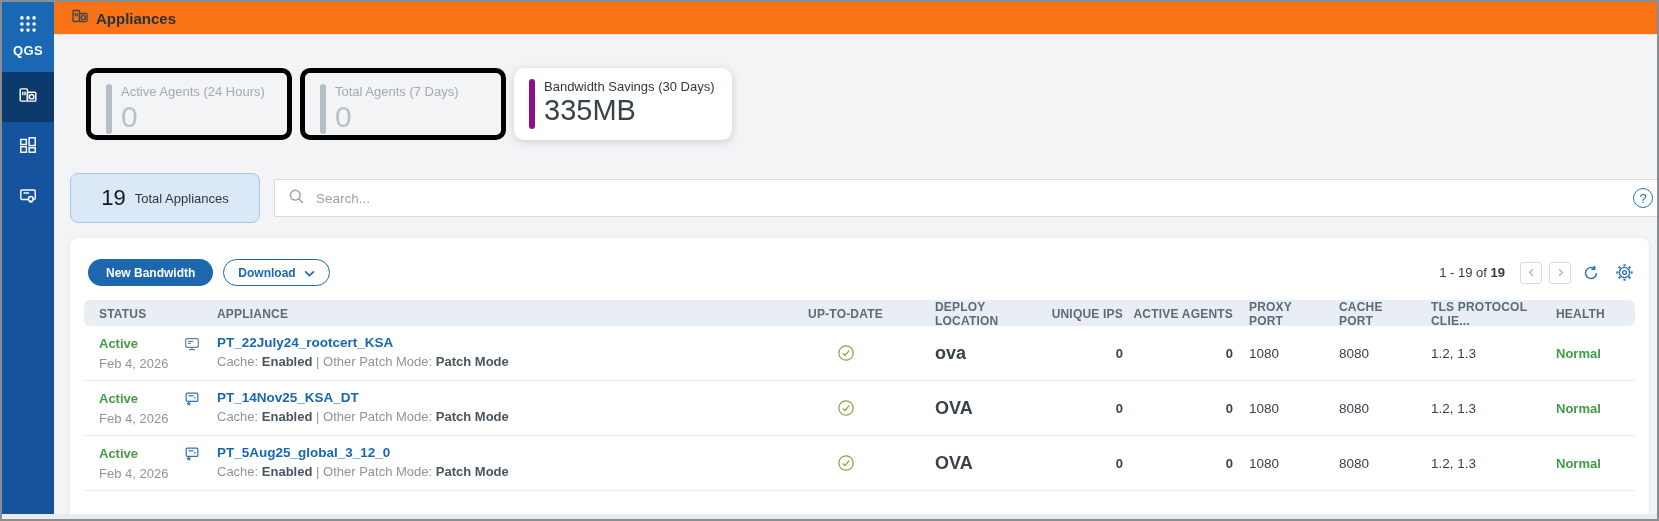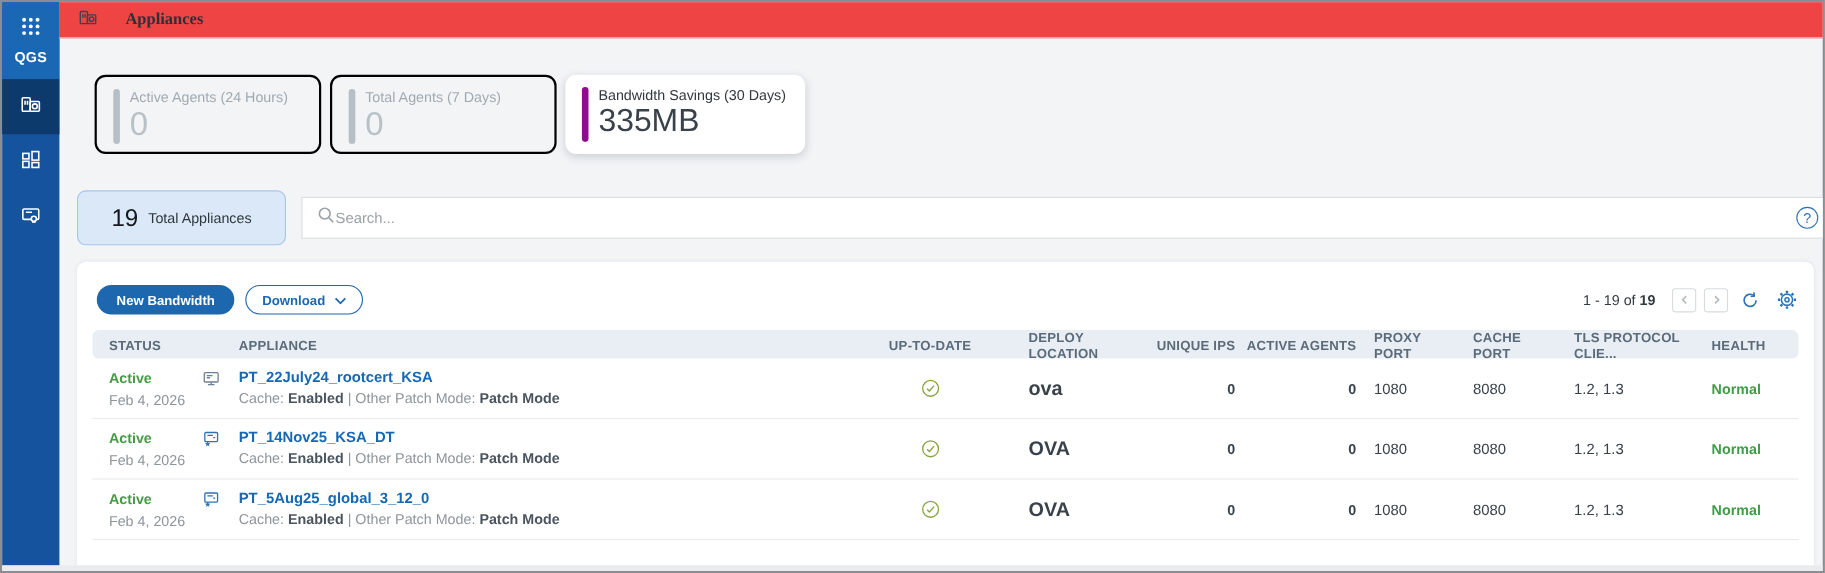--- a/index.html
+++ b/index.html
@@ -25,34 +25,34 @@
     display: flex; flex-direction: column; align-items: center;
     padding-top: 12px; gap: 5px; cursor: pointer;
   }
   .qgs-label { color: #fff; font-weight: bold; font-size: 13px; letter-spacing: .3px; }
   .side-item { height: 50px; display: flex; align-items: center; justify-content: center; cursor: pointer; }
   .side-item.active { background: #0c3a6d; }
 
   
   .main { flex: 1; display: flex; flex-direction: column; min-width: 0; }
   .topbar {
-    height: 33px; flex: none; background: #ef4444; border-bottom: 1px solid #e4e7ea;
-    display: flex; align-items: center; gap: 25px; padding-left: 17px; font-family: Liberation Serif, serif;
+    height: 33px; flex: none; background: #f97316; border-bottom: 1px solid #e4e7ea;
+    display: flex; align-items: center; gap: 7px; padding-left: 17px;
   }
   .page-title { font-size: 15px; font-weight: bold; color: #2a3137; }
 
   .content { flex: 1; display: flex; flex-direction: column; min-height: 0; }
 
   
   .cards { display: flex; gap: 8px; margin: 33px 0 0 32px; flex: none; }
   .card {
     width: 206px; height: 72px; border-radius: 10px; position: relative;
     padding: 11px 0 0 30px; cursor: pointer;
   }
-  .card.inactive { border: 2px solid #000000; }
+  .card.inactive { border: 5px solid #000000; }
   .card.active { background: #fff; width: 218px; box-shadow: 0 2px 8px rgba(40,50,60,.18); }
   .card-accent { position: absolute; left: 15px; top: 11px; width: 6px; height: 50px; border-radius: 3px; }
   .card-label { font-size: 13px; }
   .card.inactive .card-label { color: #a2aab1; }
   .card.active .card-label { color: #31383f; }
   .card-value { font-size: 30px; line-height: 1.1; margin-top: 1px; }
   .card.inactive .card-value { color: #b9c1c8; }
   .card.active .card-value { color: #39424b; font-weight: 500; font-size: 29px; }
 
   
@@ -60,21 +60,21 @@
   .pill {
     width: 190px; height: 50px; flex: none;
     background: #dbe8f8; border: 1px solid #a7c5e9; border-radius: 8px;
     display: flex; align-items: center; justify-content: center; gap: 9px; cursor: pointer;
   }
   .pill-count { font-size: 22px; color: #15191d; font-weight: 500; }
   .pill-label { font-size: 13px; color: #2f363c; }
   .searchbar {
     flex: 1; margin-left: 14px; height: 38px; background: #fff;
     border: 1px solid #d8dcdf; border-right: none;
-    display: flex; align-items: center; padding-left: 13px; position: relative;
+    display: flex; align-items: center; gap: 11px; padding-left: 13px; position: relative;
   }
   .searchbar input {
     border: none; outline: none; flex: 1; font-size: 13.5px; color: #39424b;
     font-family: "Liberation Sans", sans-serif; background: transparent;
   }
   .searchbar input::placeholder { color: #9aa2a9; }
   .help-circle {
     position: absolute; right: 4px; top: 50%; transform: translateY(-50%);
     width: 20px; height: 20px; border: 1.4px solid #2e72b6; border-radius: 50%;
     color: #2e72b6; font-size: 13px; display: flex; align-items: center; justify-content: center;

